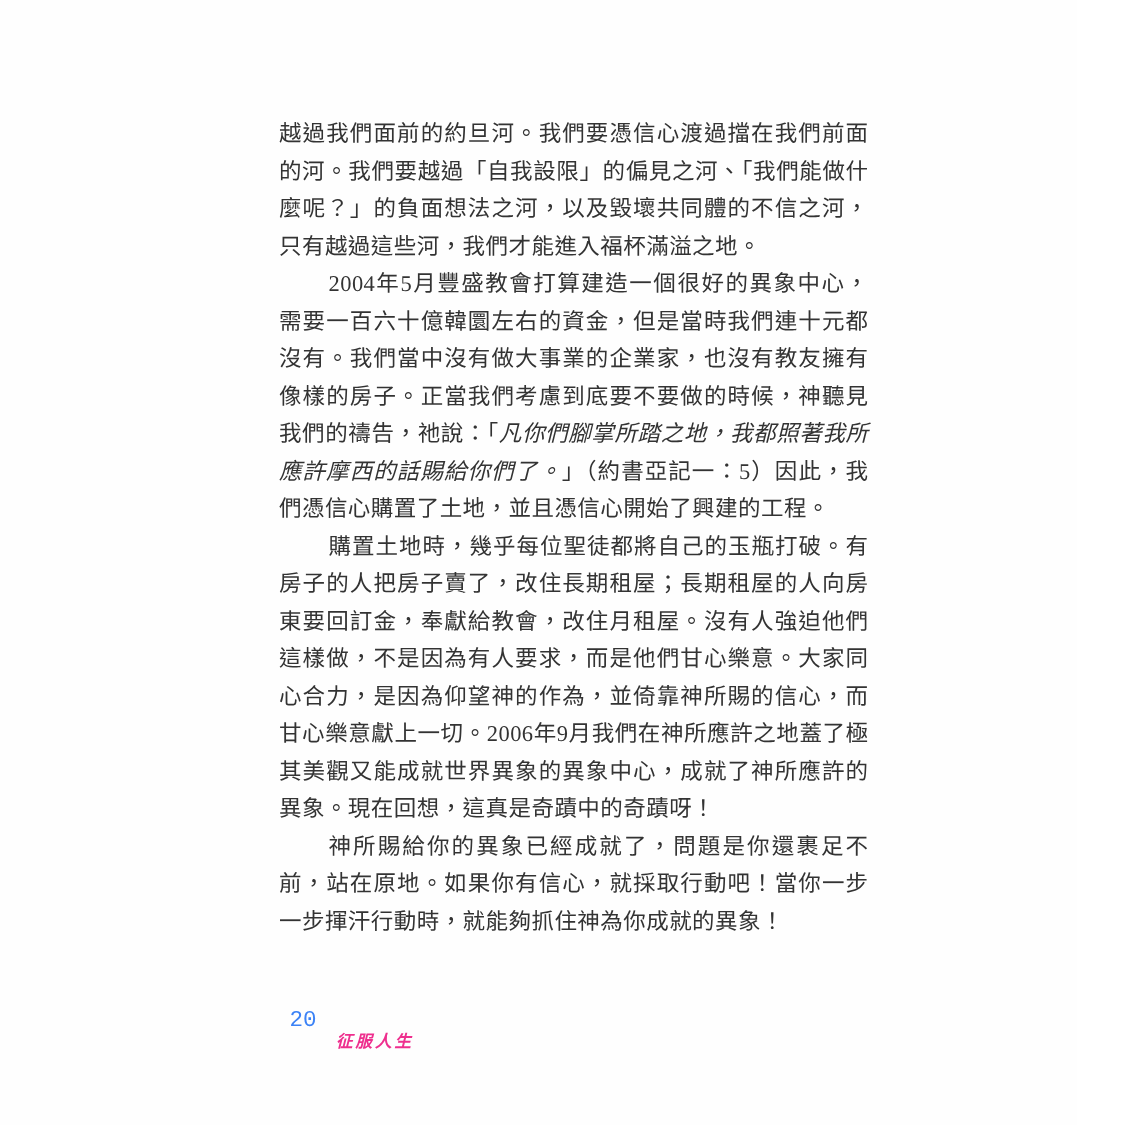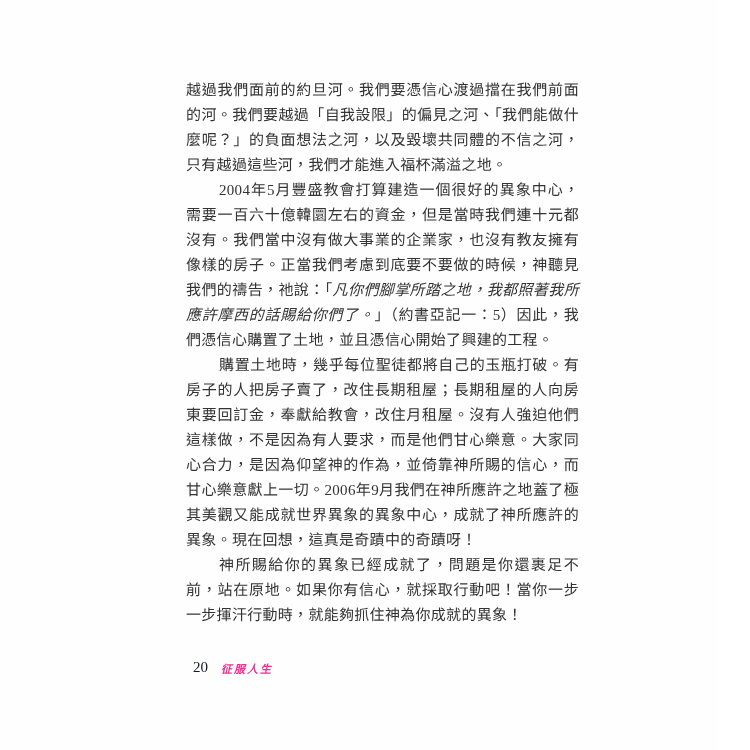--- a/index.html
+++ b/index.html
@@ -40,22 +40,22 @@
   }
   .footer {
     position: absolute;
     left: 193px;
     top: 659px;
     display: flex;
     align-items: center;
   }
   .page-number {
     font-size: 15px;
-    color: #0f172a;
-    font-family: Liberation Serif, serif;
+    color: #3b82f6;
+    font-family: Liberation Mono, monospace;
   }
   .book-title {
     margin-left: 13px;
     font-size: 11px;
     font-weight: bold;
     font-style: italic;
     letter-spacing: 2px;
     font-family: "Liberation Serif", "DejaVu Serif", serif;
   }
 </style>
@@ -66,16 +66,16 @@
 
   <div class="text-block" style="color: rgb(51, 51, 51);">
       <p class="para"><span class="normal">越過我們面前的約旦河。我們要憑信心渡過擋在我們前面的河。我們要越過「自我設限」的偏見之河、「我們能做什麼呢？」的負面想法之河，以及毀壞共同體的不信之河，只有越過這些河，我們才能進入福杯滿溢之地。</span></p>
       <p class="para indent"><span class="normal">2004年5月豐盛教會打算建造一個很好的異象中心，需要一百六十億韓圜左右的資金，但是當時我們連十元都沒有。我們當中沒有做大事業的企業家，也沒有教友擁有像樣的房子。正當我們考慮到底要不要做的時候，神聽見我們的禱告，祂說：「</span><span class="scripture">凡你們腳掌所踏之地，我都照著我所應許摩西的話賜給你們了。</span><span class="normal">」（約書亞記一：5）因此，我們憑信心購置了土地，並且憑信心開始了興建的工程。</span></p>
       <p class="para indent"><span class="normal">購置土地時，幾乎每位聖徒都將自己的玉瓶打破。有房子的人把房子賣了，改住長期租屋；長期租屋的人向房東要回訂金，奉獻給教會，改住月租屋。沒有人強迫他們這樣做，不是因為有人要求，而是他們甘心樂意。大家同心合力，是因為仰望神的作為，並倚靠神所賜的信心，而甘心樂意獻上一切。2006年9月我們在神所應許之地蓋了極其美觀又能成就世界異象的異象中心，成就了神所應許的異象。現在回想，這真是奇蹟中的奇蹟呀！</span></p>
       <p class="para indent"><span class="normal">神所賜給你的異象已經成就了，問題是你還裹足不前，站在原地。如果你有信心，就採取行動吧！當你一步一步揮汗行動時，就能夠抓住神為你成就的異象！</span></p>
     </div>
 
   <div class="footer">
     <span class="page-number">20</span>
-    <span class="book-title" style="color: rgb(238, 47, 142);">征服人生</span>
+    <span class="book-title" style="color: rgb(238, 47, 142); margin-top: 26px;">征服人生</span>
   </div>
 
 </div>
 
 </body></html>

